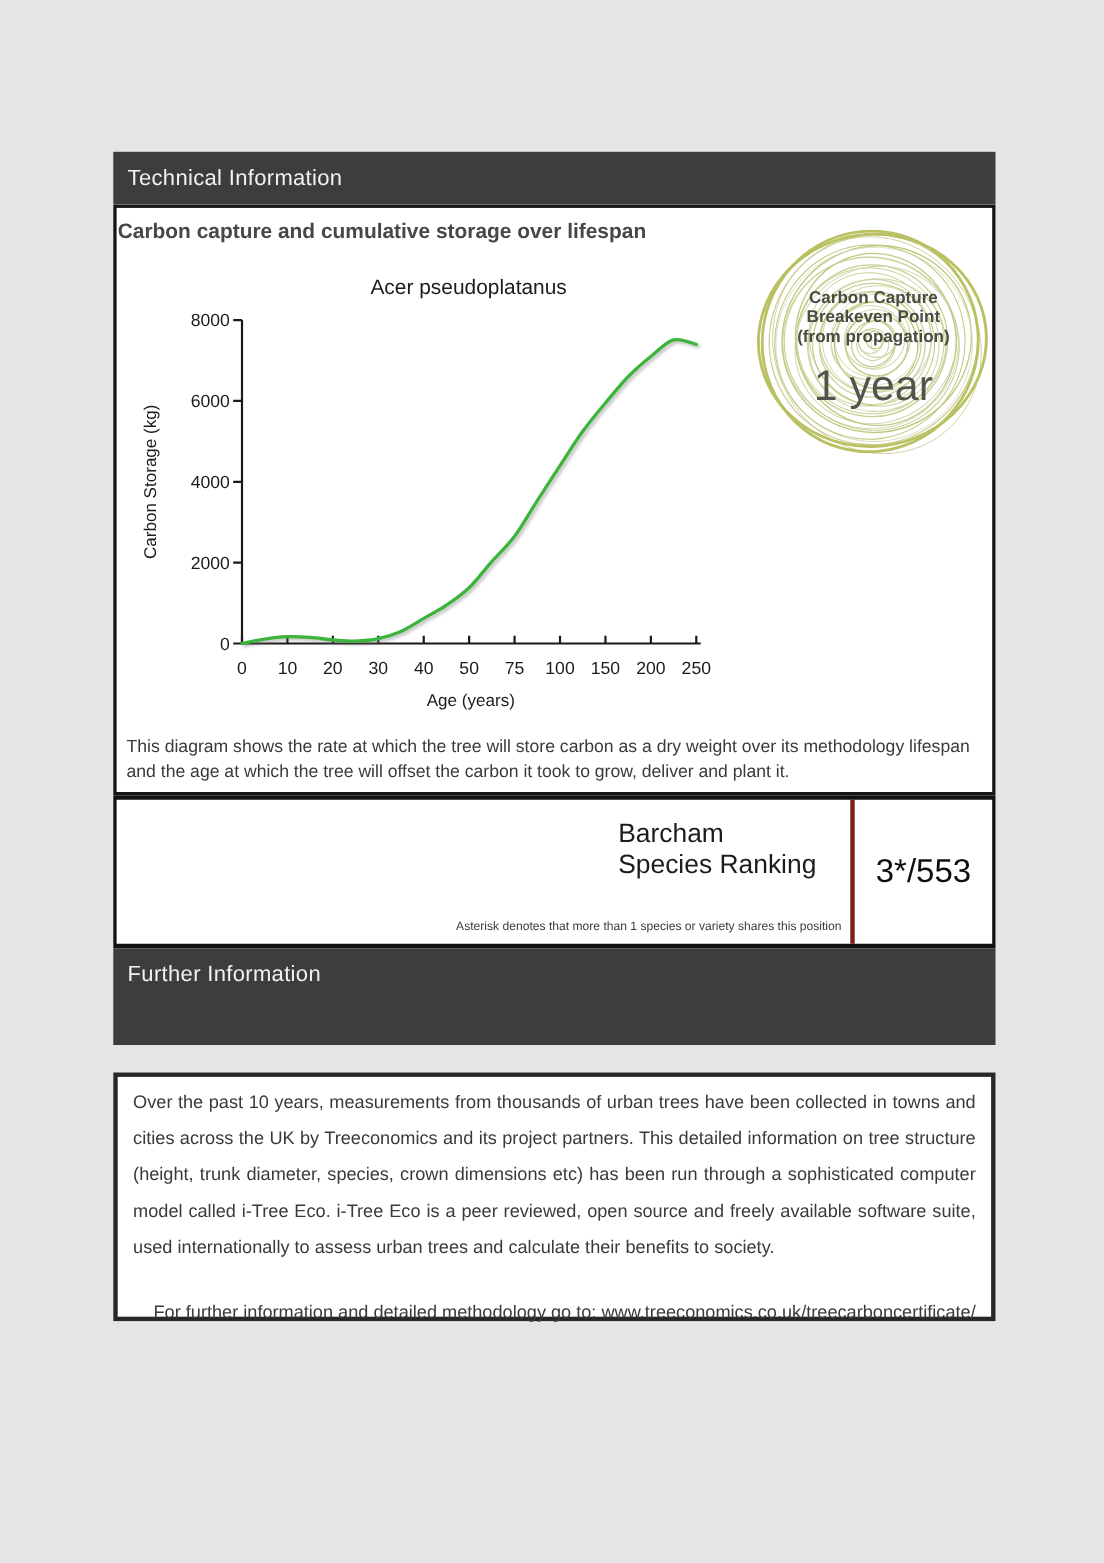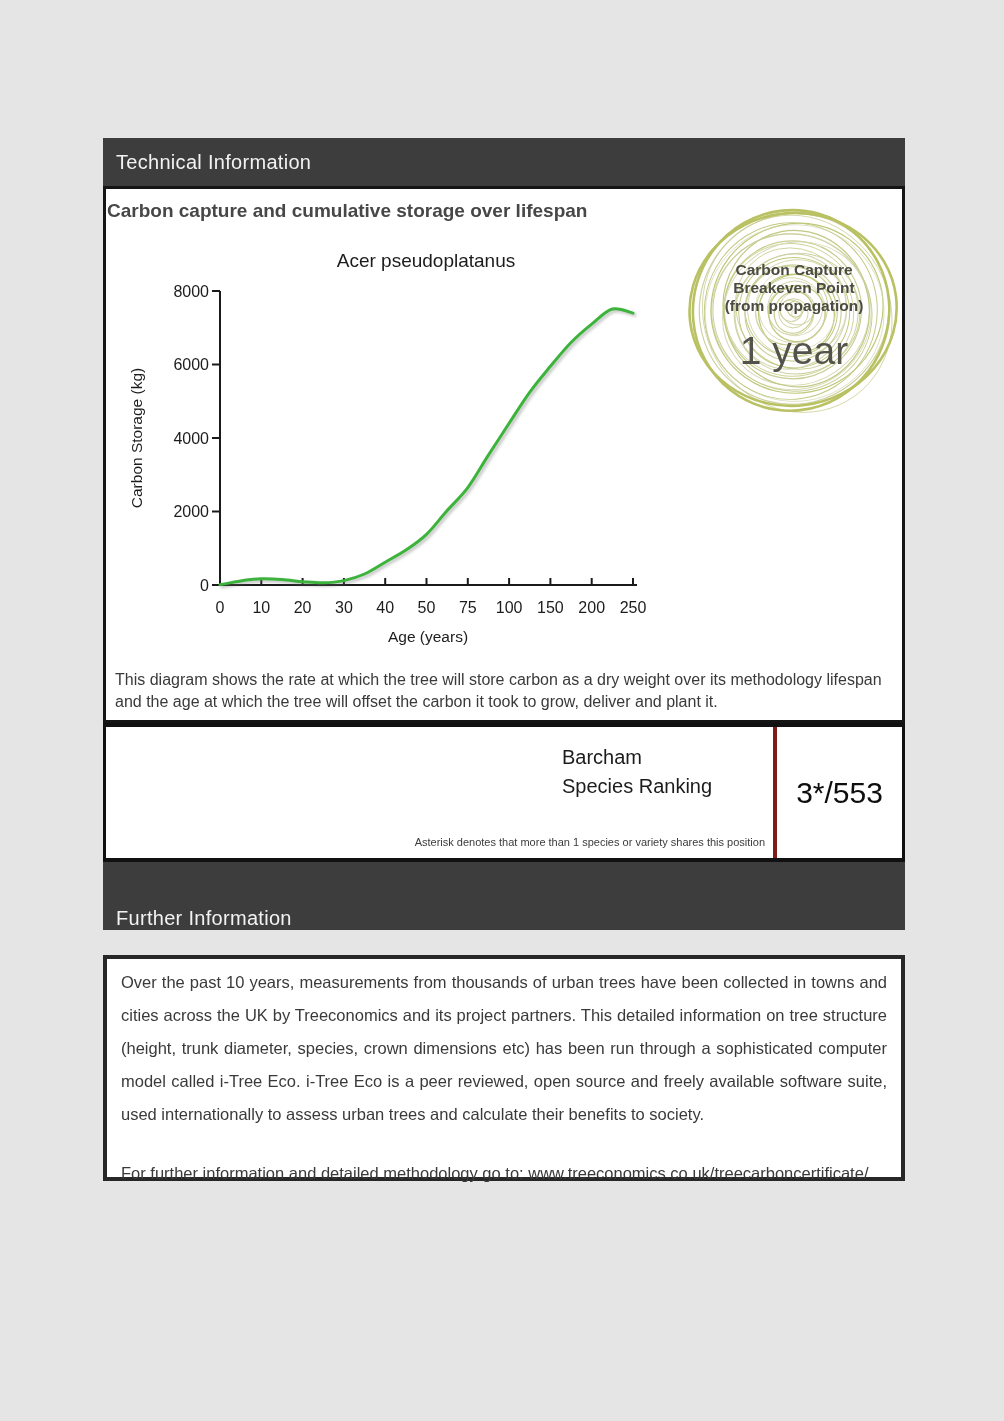--- a/index.html
+++ b/index.html
@@ -7,21 +7,21 @@
     position:relative; width:1004px; height:1421px; background:#e5e5e5;
     font-family:"Liberation Sans", sans-serif; color:#3a3a3a; overflow:hidden;
   }
   .column { position:absolute; left:103px; top:138px; width:802px; }
   .section-bar {
     box-sizing:border-box; width:100%; background:#3d3d3d; color:#f2f2f2;
     font-size:20px; letter-spacing:0.3px; padding-left:13px;
     display:flex; align-items:center;
   }
   .bar-technical { height:48px; }
-  .bar-further { height:68px; align-items:flex-end; padding-top:13px; }
+  .bar-further { height:88px; align-items:flex-start; padding-top:13px; }
 
   .box { box-sizing:border-box; width:100%; background:#ffffff; }
 
   
   .box-chart { position:relative; height:537px; border:3px solid #151515; }
   .chart-subheading {
     position:absolute; left:1px; top:11px; margin:0;
     font-size:19px; font-weight:bold; color:#474747;
   }
   .chart-svg { position:absolute; left:0; top:46px; }
@@ -42,38 +42,38 @@
 
   
   .box-ranking {
     position:relative; height:139px;
     border:3px solid #111; border-top-width:4px; border-bottom-width:4px;
     display:flex;
   }
   .rank-left { position:relative; flex:1 1 auto; }
   .rank-title {
     position:absolute; left:456px; top:16px;
-    font-size:20px; line-height:29px; color:#1c1c1c;
+    font-size:24px; line-height:29px; color:#1c1c1c;
   }
   .rank-note {
     position:absolute; right:8px; bottom:10px;
     font-size:11px; color:#3b3b3b;
   }
   .rank-right {
     box-sizing:border-box; width:129px; border-left:4px solid #7f1d1d;
     display:flex; align-items:center; justify-content:center;
   }
   .rank-value { font-size:30px; color:#0e0e0e; }
 
   
   .box-text {
     box-sizing:border-box; height:226px; border:4px solid #272727;
     padding:7px 14px; font-size:16.5px; line-height:33px; color:#3a3a3a;margin-top:25px;
   }
-  .box-text p { margin:0; }
+  .box-text p { margin:0;text-align:right; }
   .box-text .para1 { text-align:justify; }
   .box-text .para2 { margin-top:26px; }
 </style>
 </head>
 <body>
 
 <div class="page">
   <div class="column">
 
     <div class="section-bar bar-technical">

